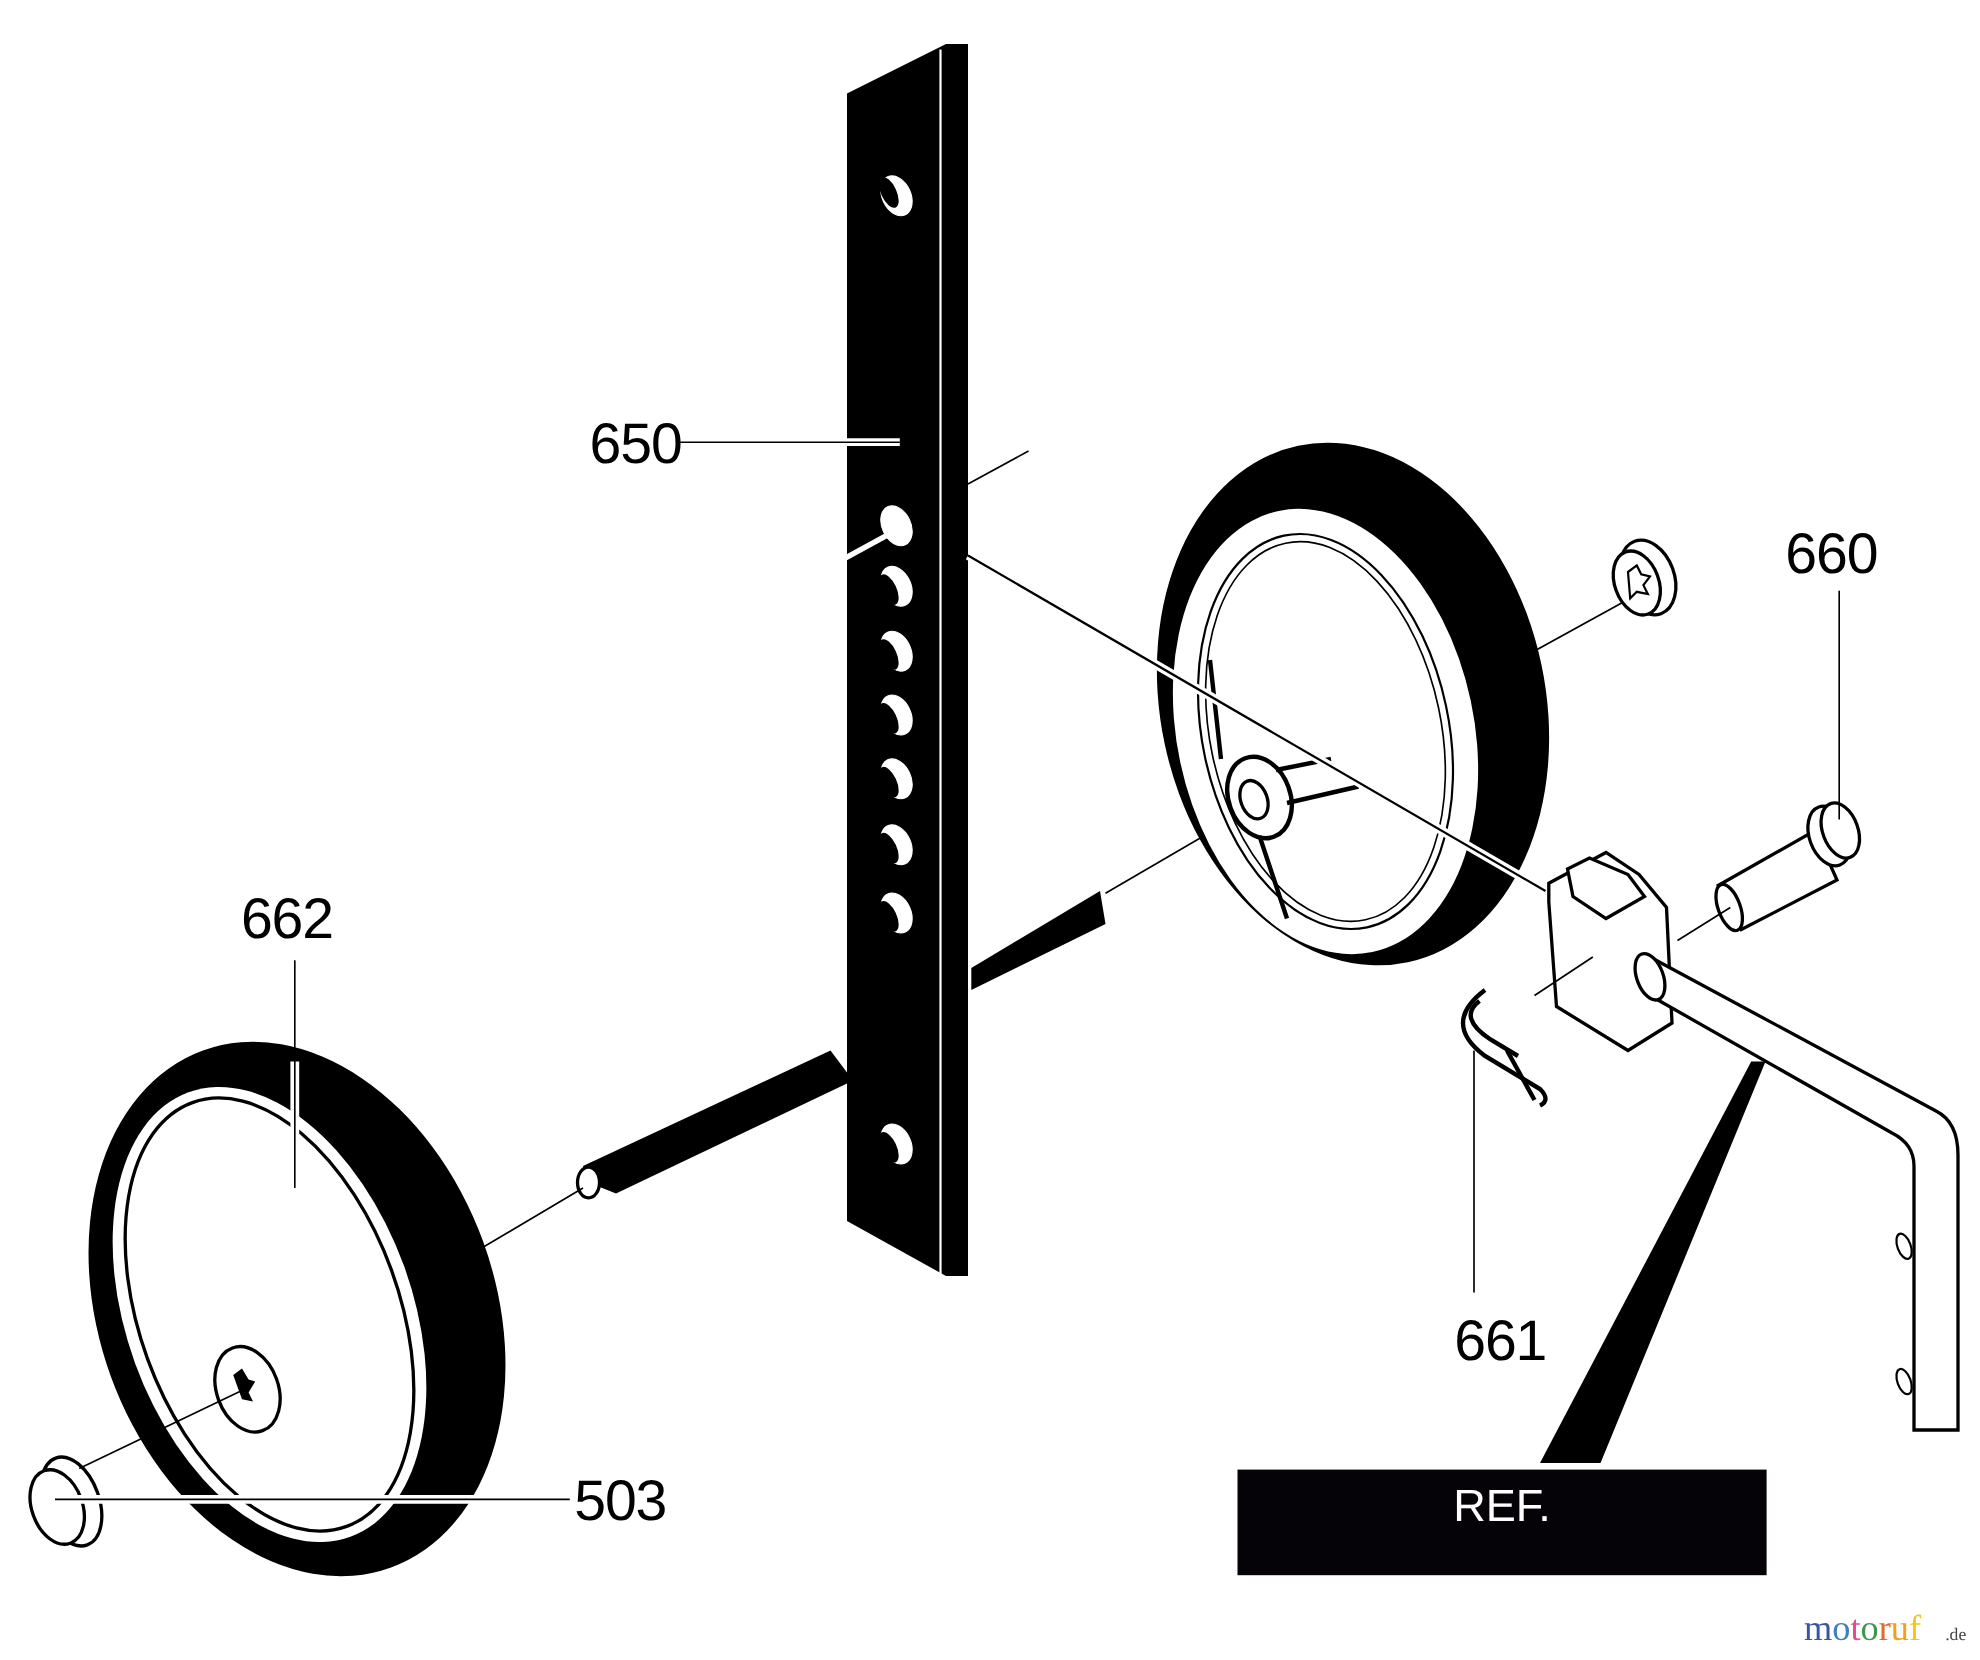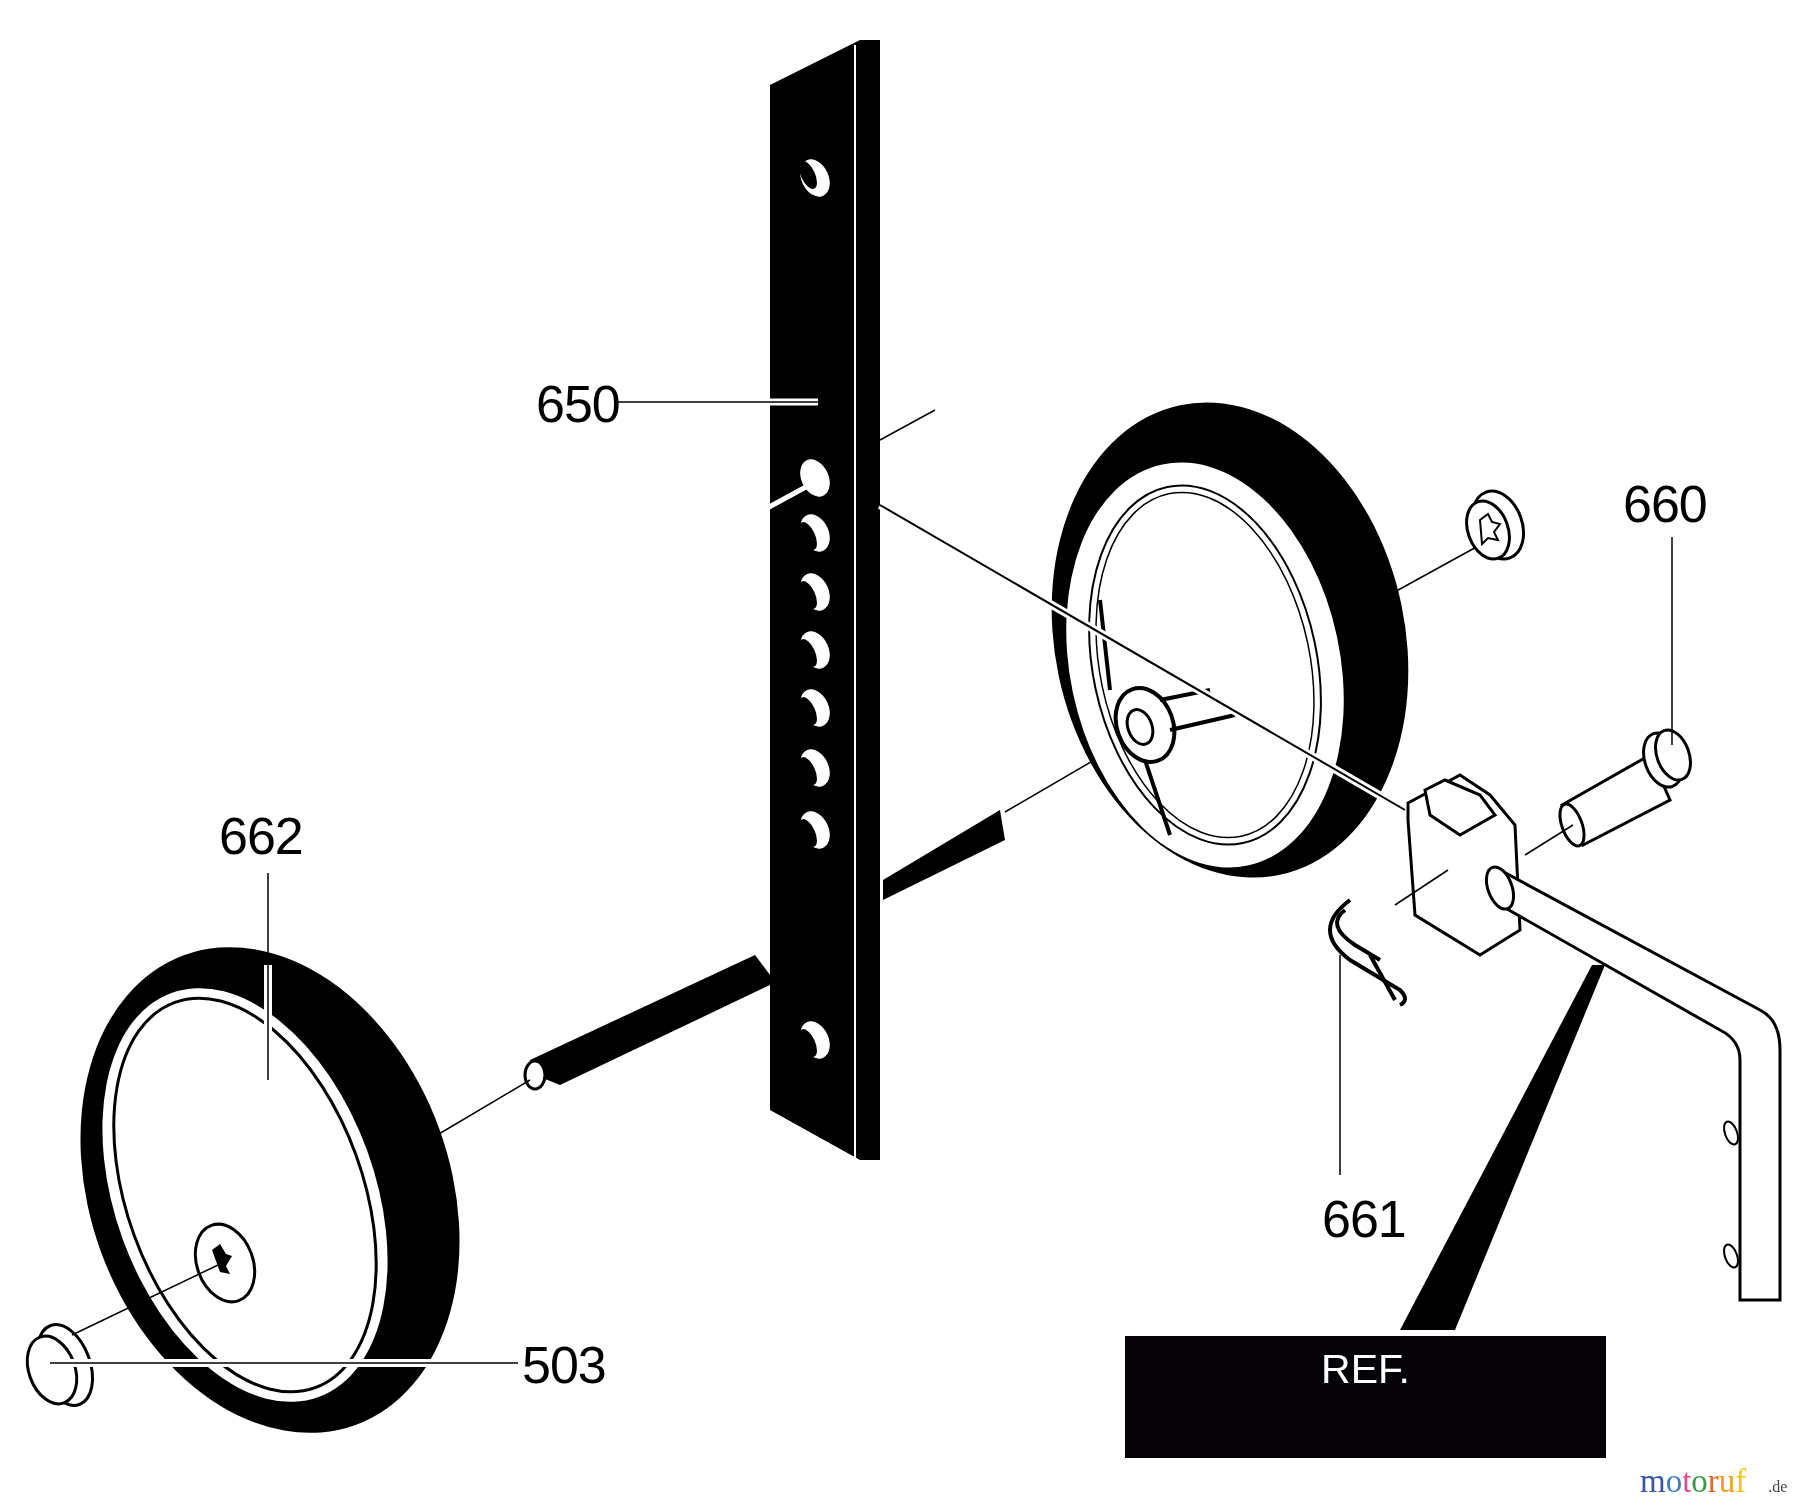--- a/index.html
+++ b/index.html
@@ -1,19 +1,19 @@
 <!DOCTYPE html>
 <html><head>
 <meta charset="utf-8">
 <style>
   html, body { margin: 0; padding: 0; background: #ffffff; }
   body { width: 1800px; height: 1509px; position: relative; overflow: hidden; font-family: "Liberation Sans", sans-serif; }
   #diagram { position: absolute; left: 0; top: 0; width: 1800px; height: 1509px; }
   .callout { position: absolute; font-family: "Liberation Sans", sans-serif; font-size: 52px; color: #000; line-height: 1; letter-spacing: -1px; }
-  .ref-box { position: absolute; left: 1125px; top: 1336px; width: 481px; height: 122px; background: #050307; color: #fff; text-align: center; font-family: "Liberation Sans", sans-serif; font-size: 41px; line-height: 50px; padding-top: 8px; box-sizing: border-box; }
+  .ref-box { position: absolute; left: 1125px; top: 1336px; width: 481px; height: 96px; background: #050307; color: #fff; text-align: center; font-family: "Liberation Sans", sans-serif; font-size: 41px; line-height: 50px; padding-top: 8px; box-sizing: border-box; }
   .ref-box span { display: block; }
   .watermark { position: absolute; left: 1640px; top: 1465px; font-family: "Liberation Serif", serif; font-size: 33px; line-height: 1; }
   .watermark .m { color: #3a55a4; } .watermark .o1 { color: #3d7fc4; } .watermark .t { color: #e24a8a; }
   .watermark .o2 { color: #3a9a4a; } .watermark .r { color: #e8662a; } .watermark .u { color: #f0a020; }
   .watermark .f { color: #f5c518; } .watermark .de { color: #444; font-size: 16px; margin-left: 22px; }
 </style>
 </head>
 <body>
 
 <svg id="diagram" viewBox="0 0 1800 1509" xmlns="http://www.w3.org/2000/svg">

